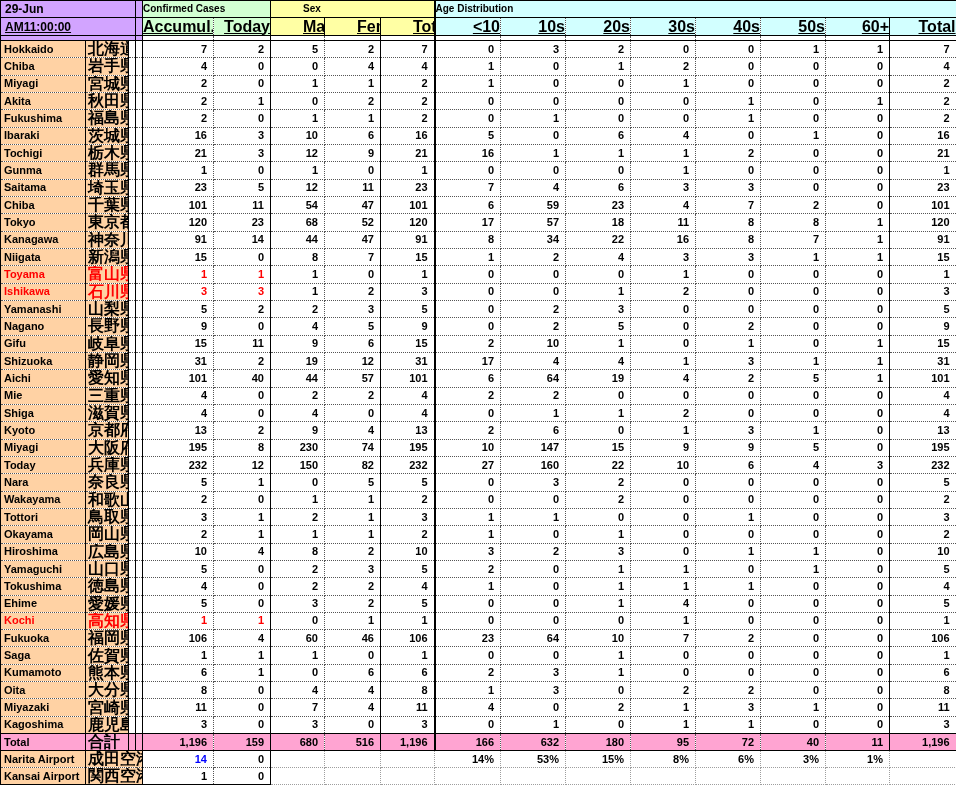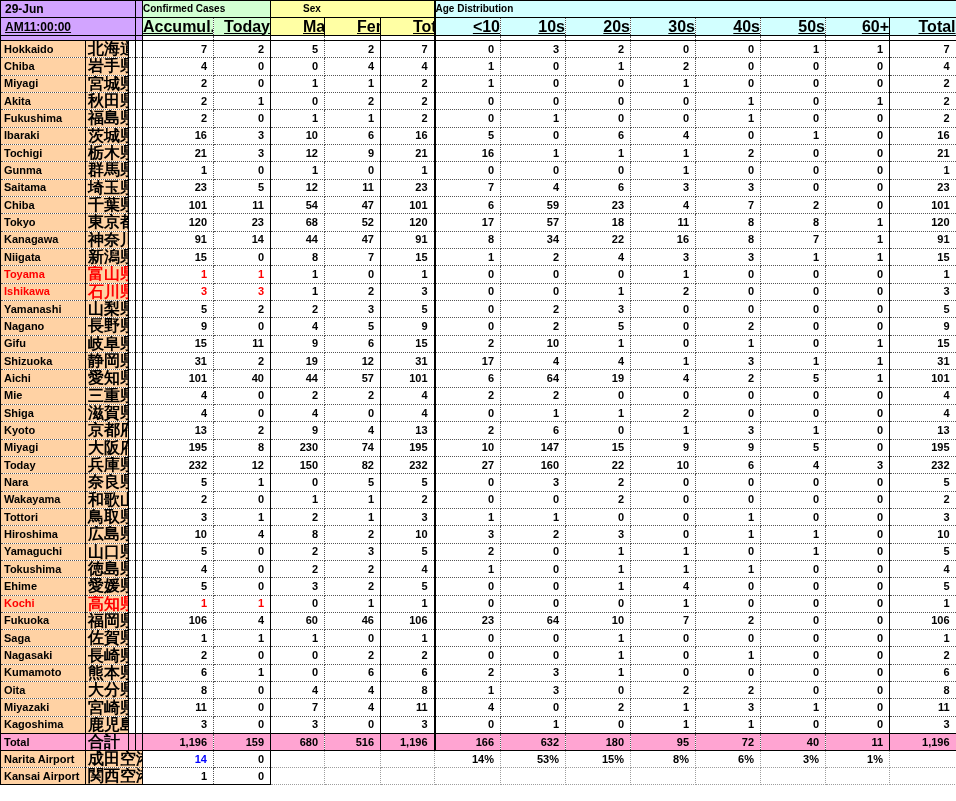--- a/index.html
+++ b/index.html
@@ -651,20 +651,39 @@
           <td class="num dR">1</td>
           <td class="num dR">1</td>
           <td class="num dR">0</td>
           <td class="num dR">0</td>
           <td class="num dR">1</td>
           <td class="num dR">0</td>
           <td class="num bR">0</td>
           <td class="num bRe">3</td>
         </tr>
         <tr class="drow">
+          <td class="cA bL bR orangec">Okayama</td>
+          <td class="cB jp bR orangec">岡山県</td>
+          <td class="bR"></td>
+          <td class="bR"></td>
+          <td class="num dR rv">2</td>
+          <td class="num bR rv">1</td>
+          <td class="num dR">1</td>
+          <td class="num bR">1</td>
+          <td class="num bR2">2</td>
+          <td class="num dR">1</td>
+          <td class="num dR">0</td>
+          <td class="num dR">1</td>
+          <td class="num dR">0</td>
+          <td class="num dR">0</td>
+          <td class="num dR">0</td>
+          <td class="num bR">0</td>
+          <td class="num bRe">2</td>
+        </tr>
+        <tr class="drow">
           <td class="cA bL bR orangec">Hiroshima</td>
           <td class="cB jp bR orangec">広島県</td>
           <td class="bR"></td>
           <td class="bR"></td>
           <td class="num dR rv">10</td>
           <td class="num bR rv">4</td>
           <td class="num dR">8</td>
           <td class="num bR">2</td>
           <td class="num bR2">10</td>
           <td class="num dR">3</td>
@@ -782,39 +801,20 @@
           <td class="num bR">0</td>
           <td class="num bR2">1</td>
           <td class="num dR">0</td>
           <td class="num dR">0</td>
           <td class="num dR">1</td>
           <td class="num dR">0</td>
           <td class="num dR">0</td>
           <td class="num dR">0</td>
           <td class="num bR">0</td>
           <td class="num bRe">1</td>
-        </tr>
-        <tr class="drow">
-          <td class="cA bL bR orangec">Nagasaki</td>
-          <td class="cB jp bR orangec">長崎県</td>
-          <td class="bR"></td>
-          <td class="bR"></td>
-          <td class="num dR rv">2</td>
-          <td class="num bR rv">0</td>
-          <td class="num dR">0</td>
-          <td class="num bR">2</td>
-          <td class="num bR2">2</td>
-          <td class="num dR">0</td>
-          <td class="num dR">0</td>
-          <td class="num dR">1</td>
-          <td class="num dR">0</td>
-          <td class="num dR">1</td>
-          <td class="num dR">0</td>
-          <td class="num bR">0</td>
-          <td class="num bRe">2</td>
         </tr>
         <tr class="drow">
           <td class="cA bL bR orangec">Kumamoto</td>
           <td class="cB jp bR orangec">熊本県</td>
           <td class="bR"></td>
           <td class="bR"></td>
           <td class="num dR rv">6</td>
           <td class="num bR rv">1</td>
           <td class="num dR">0</td>
           <td class="num bR">6</td>

